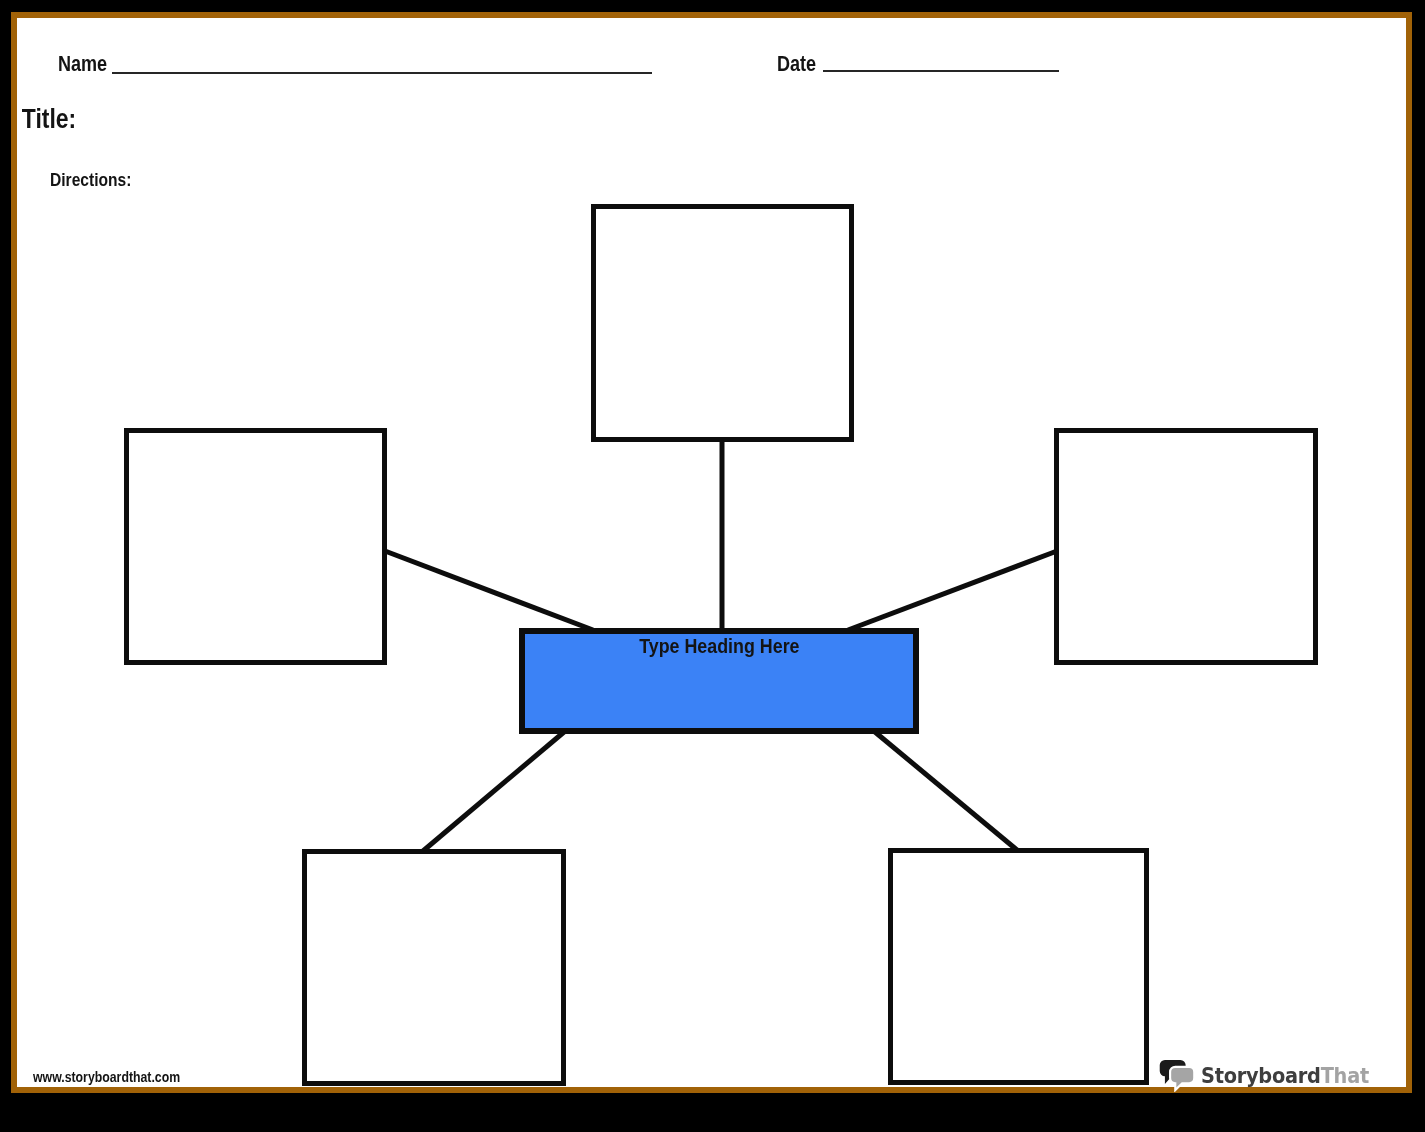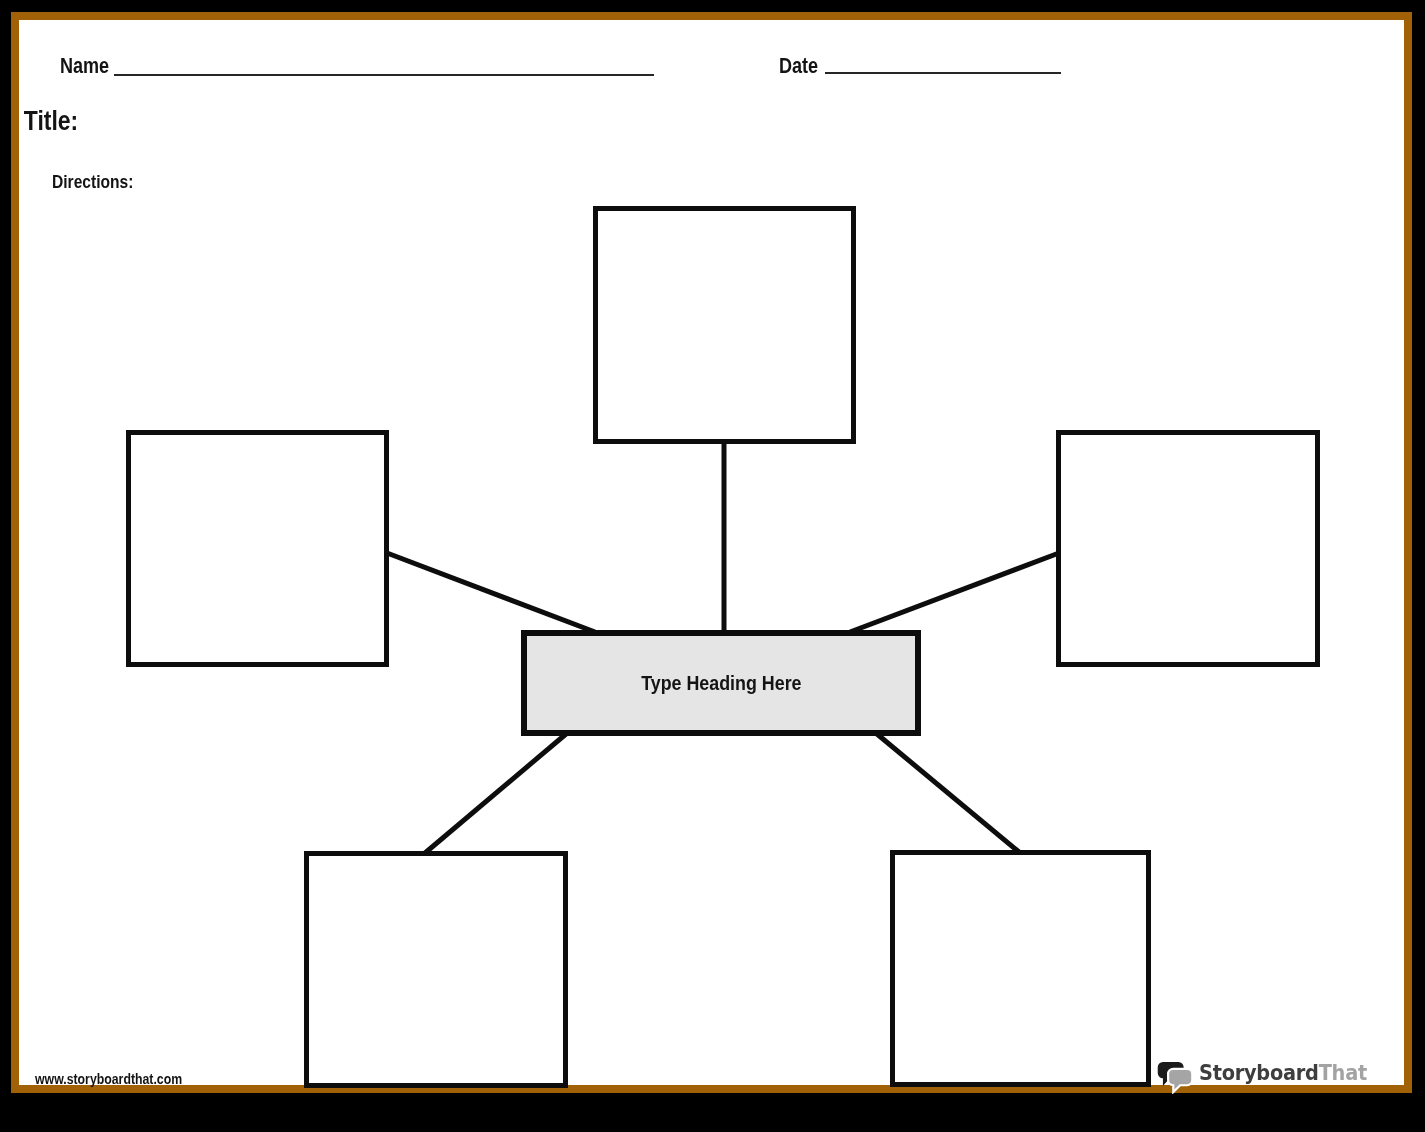--- a/index.html
+++ b/index.html
@@ -7,21 +7,21 @@
   body {
     background:#000000;
     position:relative;
     overflow:hidden;
     font-family:"Liberation Sans", sans-serif;
   }
   .page {
     position:absolute; left:11px; top:12px;
     width:1401px; height:1081px;
     background:#ffffff;
-    border:8px solid #a16207;
+    border:6px solid #a16207;
   }
   
   .gothic {
     font-weight:700; color:#141414;
     display:inline-block; white-space:nowrap;
     transform:scaleX(0.82); transform-origin:0 50%;
   }
   .label-name  { position:absolute; left:41px;  top:33px; font-size:22px; }
   .label-date  { position:absolute; left:760px; top:33px; font-size:22px; }
   .writein { position:absolute; height:0; border-top:2px solid #262626; }
@@ -36,28 +36,28 @@
 
   .cell { position:absolute; background:#ffffff; border:5px solid #0d0d0d; }
   .cell-top          { left:574px;  top:186px; width:263px; height:238px; }
   .cell-left         { left:107px;  top:410px; width:263px; height:237px; }
   .cell-right        { left:1037px; top:410px; width:264px; height:237px; }
   .cell-bottom-left  { left:285px;  top:831px; width:264px; height:237px; }
   .cell-bottom-right { left:871px;  top:830px; width:261px; height:237px; }
 
   .center-box {
     position:absolute; left:502px; top:610px; width:400px; height:106px;
-    background:#e5e5e5; border:6px solid #0d0d0d;
-    display:flex; align-items:center; justify-content:center;
+    background:#3b82f6; border:6px solid #0d0d0d;
+    display:flex; align-items:flex-start; justify-content:center;
   }
   .center-box .gothic { font-size:21px; transform-origin:50% 50%; transform:scaleX(0.85); }
 
   .footer-url { position:absolute; left:16px; top:1050px; font-size:15px; }
 
-  .logo { position:absolute; right:14px; top:1040px; display:flex; align-items:flex-start; }
+  .logo { position:absolute; right:14px; top:1040px; display:flex; align-items:center; }
   .logo-icon { display:block; }
   .logo-text {
     font-family:"DejaVu Sans", sans-serif;
     font-size:22px; font-weight:600; letter-spacing:-0.3px;
     display:inline-block; white-space:nowrap;
     transform:scaleX(0.88); transform-origin:0 50%;
     margin-left:5px;
   }
   .logo-text .primary   { color:#3e3e3e; }
   .logo-text .secondary { color:#a3a3a3; }

